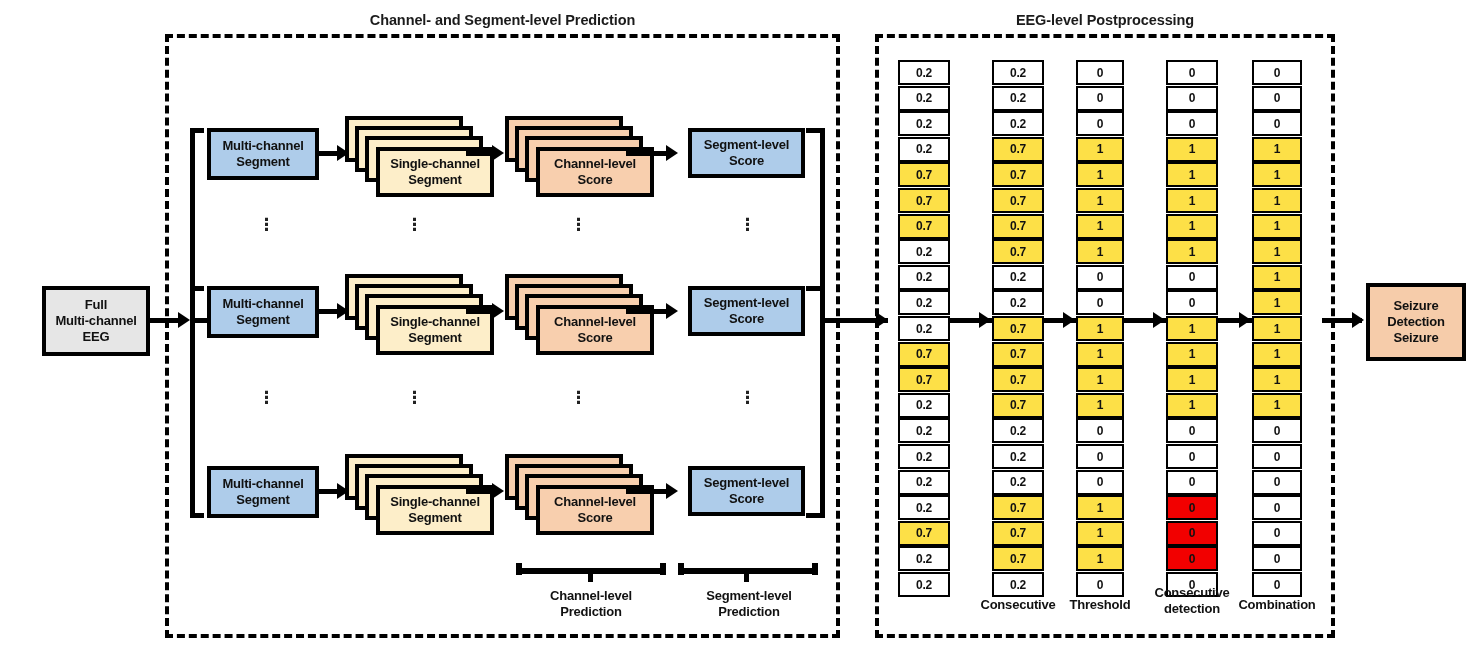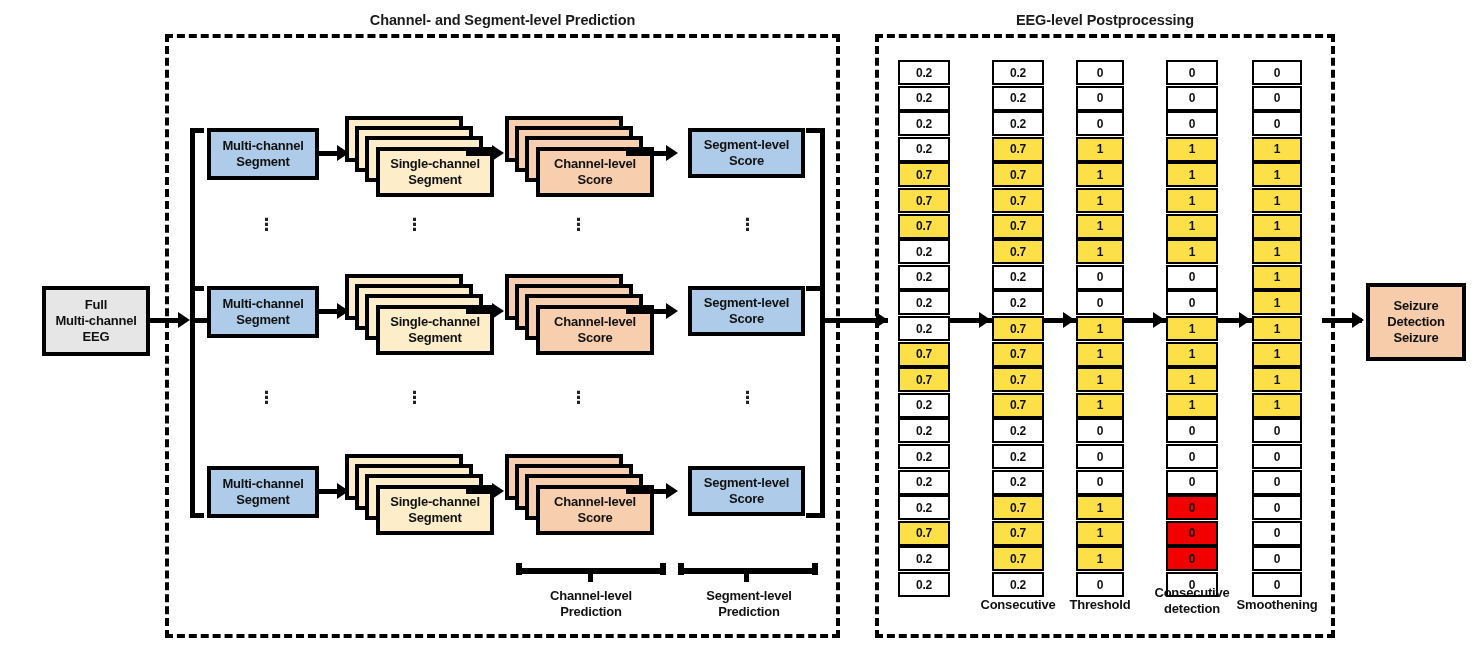--- a/index.html
+++ b/index.html
@@ -464,21 +464,21 @@
         <div class="cell hi" style="left: 0px; top: 307.2px; width: 50px; height: 25px;">1</div>
         <div class="cell hi" style="left: 0px; top: 332.8px; width: 50px; height: 25px;">1</div>
         <div class="cell" style="left: 0px; top: 358.4px; width: 50px; height: 25px;">0</div>
         <div class="cell" style="left: 0px; top: 384px; width: 50px; height: 25px;">0</div>
         <div class="cell" style="left: 0px; top: 409.6px; width: 50px; height: 25px;">0</div>
         <div class="cell" style="left: 0px; top: 435.2px; width: 50px; height: 25px;">0</div>
         <div class="cell" style="left: 0px; top: 460.8px; width: 50px; height: 25px;">0</div>
         <div class="cell" style="left: 0px; top: 486.4px; width: 50px; height: 25px;">0</div>
         <div class="cell" style="left: 0px; top: 512px; width: 50px; height: 25px;">0</div>
       </div>
-      <div class="col-label" style="left: 1217px; width: 120px; top: 597px;">Smoothening</div>
+      <div class="col-label" style="left: 1217px; width: 120px; top: 597px;">Combination</div>
     </div>
 
   <div class="hline" style="left:1322px;top:318px;width:40px;"></div>
   <div class="arrowhead" style="left:1352px;top:312px;"></div>
 
   <div class="box box-orange" style="left:1366px;top:283px;width:100px;height:78px;">
     <div>
       <span>Seizure</span>
       <span>Detection</span>
       <span>Seizure</span>

